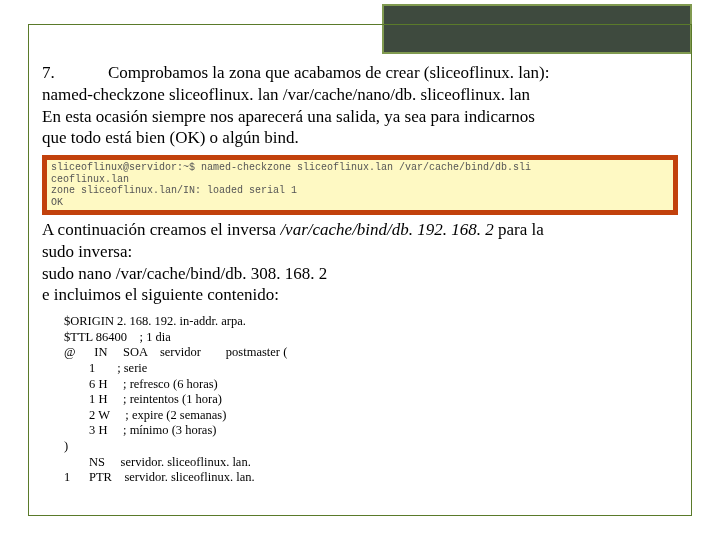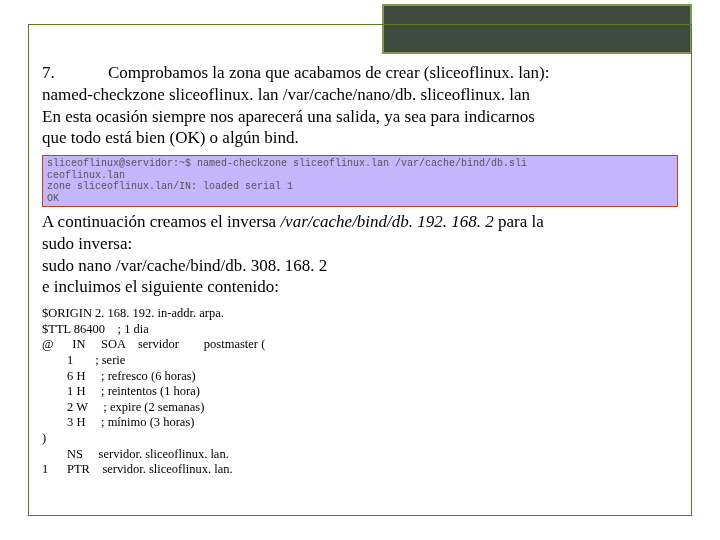--- a/index.html
+++ b/index.html
@@ -35,38 +35,39 @@
     right: 42px;
     bottom: 30px;
     font-size: 17px;
     line-height: 1.28;
     color: #000;
   }
   .para1 { margin-bottom: 2px; }
   .num { display: inline-block; width: 66px; }
   .terminal {
     margin: 6px 0 4px 0;
-    border: 1px solid #c2410c;
-    background: #c4b5fd;
+    border: 5px solid #c2410c;
+    background: #fef9c3;
     padding: 2px 4px;
     font-family: "Courier New", monospace;
     font-size: 10px;
     line-height: 1.15;
     color: #555;
     white-space: pre;
     overflow: hidden;
   }
   .para2 { text-align: justify; }
   .italic { font-style: italic; }
   .config {
     margin-top: 8px;
     font-family: "Times New Roman", serif;
     font-size: 12.5px;
     line-height: 1.25;
     white-space: pre;
+    margin-left: 22px;
   }
 </style>
 </head>
 <body>
 
 <div class="header-box"></div>
 <div class="outer-frame"></div>
 
 <div class="content">
 

